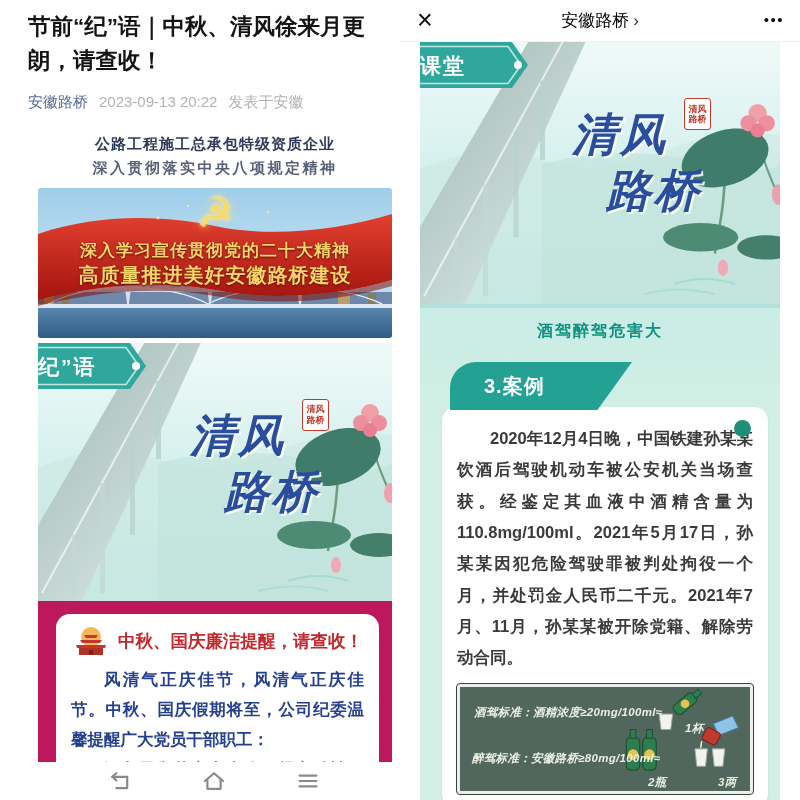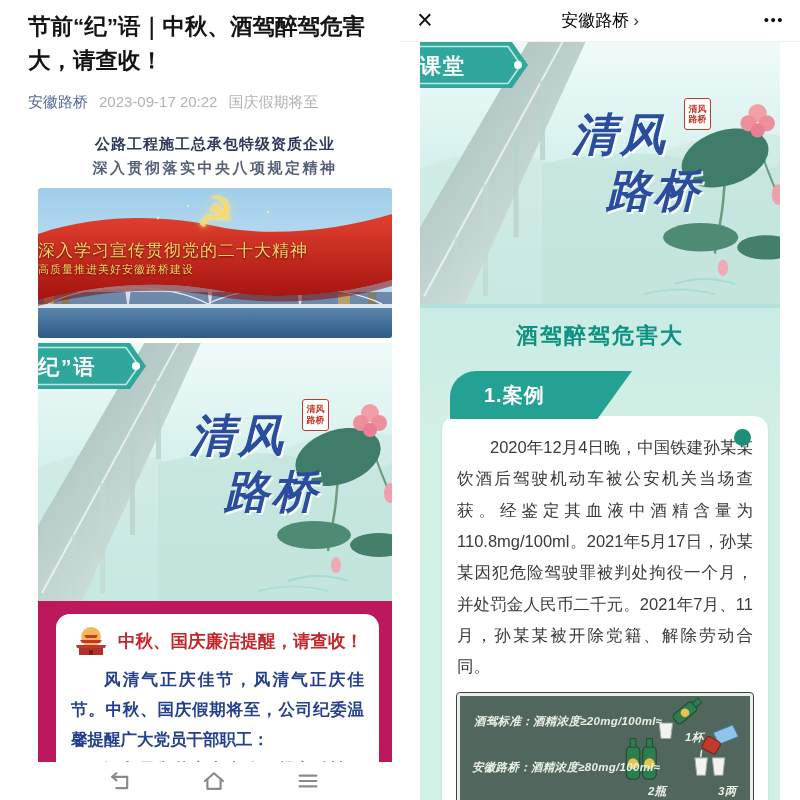--- a/index.html
+++ b/index.html
@@ -14,24 +14,24 @@
   .l-meta .author { color:#576b95; font-weight:500; }
   .l-content { width:354px; margin:20px 0 0 38px; }
   .quals { text-align:center; font-size:15px; font-weight:700; color:#2c3a57; line-height:1.6; letter-spacing:1px;margin-top:20px; }
   .quals .q2 { opacity:.8; letter-spacing:2.5px; }
 
   .banner { position:relative; height:150px; margin-top:8px; overflow:hidden; border-radius:3px;
     background:linear-gradient(180deg,#9fcdea 0%, #c6e3f3 60%, #9dc3dd 100%); }
   .banner svg { position:absolute; inset:0; }
   .emblem { position:absolute; top:0px; left:50%; transform:translateX(-50%); font-size:42px; color:#f8d96d;
     text-shadow:0 0 10px rgba(255,225,130,.95), 0 0 3px rgba(255,240,180,.9); z-index:3; }
-  .ribbon-text { position:absolute; left:0; width:100%; z-index:4; color:#f8d66a; font-weight:400;
+  .ribbon-text { position:absolute; left:0; width:100%; text-align:center; z-index:4; color:#f8d66a; font-weight:700;
     text-shadow:0 1px 2px rgba(95,12,6,.95), 0 0 1px rgba(120,20,10,.8); letter-spacing:1px; }
   .rt1 { top:51px; font-size:17px; }
-  .rt2 { top:74px; font-size:11px; }
+  .rt2 { top:74px; font-size:20px; }
 
   .hero { position:relative; height:258px; margin-top:5px; overflow:hidden;
     background:linear-gradient(180deg,#effaf8 0%, #d9f2ef 40%, #c0e8e3 78%, #b2e2db 100%); }
   .hero > svg { position:absolute; inset:0; }
   .hero-t { position:absolute; font-size:45px; font-weight:900; color:#2b4d9d; font-style:italic; letter-spacing:3px;
     text-shadow:2px 2px 0 rgba(255,255,255,.85); line-height:1; z-index:4; }
   .hero-t1 { top:70px; left:152px; }
   .hero-t2 { top:126px; left:186px; }
   .seal { position:absolute; top:56px; left:264px; width:27px; height:32px; background:rgba(255,255,255,.92);
     border:1.5px solid #c23a2e; border-radius:3px; color:#c23a2e; font-size:9px; font-weight:700; line-height:1.15;
@@ -56,52 +56,52 @@
   .r-header { height:42px; background:#fff; border-bottom:1px solid #f1f1f1; position:relative;
     display:flex; align-items:center; justify-content:center; }
   .r-close { position:absolute; left:17px; top:4px; font-size:27px; font-weight:400; color:#101010; line-height:1.2; cursor:pointer; }
   .r-title { font-size:17px; color:#000; font-weight:500; }
   .r-title .chev { color:#333; margin-left:4px; font-size:17px; }
   .r-more { position:absolute; right:16px; top:11px; font-size:15px; letter-spacing:1.5px; color:#101010; }
 
   .r-content { width:360px; margin-left:20px; }
   .hero-r { height:266px; margin-top:0; }
   .mint { background:linear-gradient(180deg,#c9ece4 0%, #d4f0e5 30%, #d4f0e6 100%); height:492px; padding-top:13px; overflow:hidden; }
-  .r-article-title { text-align:center; color:#0e9180; font-size:22px; font-weight:800; letter-spacing:2px; }
+  .r-article-title { text-align:center; color:#0e9180; font-size:16px; font-weight:800; letter-spacing:2px; }
 
   .tab { position:relative; z-index:3; margin:20px 0 0 30px; width:182px; height:48px; background:#23a193;
     border-radius:26px 0 0 0; clip-path:polygon(0 0,100% 0,81% 100%,0 100%);
     color:#fff; font-size:20px; font-weight:700; display:flex; align-items:center; padding-left:34px; letter-spacing:1px; }
   .card { position:relative; z-index:2; margin:-3px 0 0 22px; width:326px; background:#fff; border-radius:14px;
     padding:16px 15px 14px; box-shadow:0 1px 2px rgba(60,120,110,.15); }
   .dot { position:absolute; top:13px; right:17px; width:17px; height:17px; border-radius:50%; background:#1e8e76; }
-  .case-text { font-size:16.5px; color:#3a3a3a; line-height:1.9; text-align:justify; text-indent:2em; font-weight:400; }
+  .case-text { font-size:16.5px; color:#3a3a3a; line-height:1.9; text-align:justify; text-indent:2em; font-weight:700; }
 
   .board { position:relative; margin-top:10px; height:110px; background:#51675d; border:3px solid #e9efe9;
     outline:1px solid #39443e; border-radius:3px; overflow:hidden; }
   .board .chalk { position:absolute; color:#e9efe3; font-size:11.5px; font-weight:600; letter-spacing:.3px; font-style:italic; }
   .b-l1 { left:14px; top:18px; }
   .b-l2 { left:12px; top:64px; }
   .b-q { font-style:normal; font-size:11px; font-weight:700; }
   .b-q1 { left:225px; top:34px; }
   .b-q2 { left:188px; top:88px; }
   .b-q3 { left:258px; top:88px; }
   .board svg { position:absolute; inset:0; }
 </style>
 </head>
 <body>
 
 <div class="canvas">
 
   <div class="panel">
-    <div class="l-title">节前“纪”语｜中秋、酒驾醉驾危害大，请查收！</div>
+    <div class="l-title">节前“纪”语｜中秋、清风徐来月更朗，请查收！</div>
     <div class="l-meta">
       <span class="author">安徽路桥</span>
-      <span>2023-09-17 20:22</span>
-      <span>国庆假期将至</span>
+      <span>2023-09-13 20:22</span>
+      <span>发表于安徽</span>
     </div>
 
     <div class="l-content">
       <div class="quals">
         <div>公路工程施工总承包特级资质企业</div>
         <div class="q2">深入贯彻落实中央八项规定精神</div>
       </div>
 
       <div class="banner">
         <svg viewBox="0 0 354 150">
@@ -278,21 +278,21 @@
           <circle cx="10" cy="23" r="4" fill="#ffffff"></circle>
           <circle cx="206" cy="23" r="4" fill="#ffffff"></circle>
           <text x="108" y="31" text-anchor="middle">纪法课堂</text>
         </svg>
       </div>
 
       <div class="mint">
         <div class="r-article-title">酒驾醉驾危害大</div>
 
         <div class="tab">
-          <span>1.案例</span>
+          <span>3.案例</span>
         </div>
         <div class="card">
           <span class="dot"></span>
           <p class="case-text">2020年12月4日晚，中国铁建孙某某饮酒后驾驶机动车被公安机关当场查获。经鉴定其血液中酒精含量为110.8mg/100ml。2021年5月17日，孙某某因犯危险驾驶罪被判处拘役一个月，并处罚金人民币二千元。2021年7月、11月，孙某某被开除党籍、解除劳动合同。</p>
 
           <div class="board">
             <svg viewBox="0 0 300 104">
               <g transform="rotate(50 232 18)">
                 <rect x="226" y="4" width="12" height="26" rx="4" fill="#2e7d4f" stroke="#1d4f33" stroke-width="1.2"></rect>
                 <rect x="229" y="-3" width="6" height="8" fill="#2e7d4f" stroke="#1d4f33" stroke-width="1"></rect>
@@ -309,21 +309,21 @@
               </g>
               <g>
                 <polygon points="262,38 282,30 288,42 268,50" fill="#8fc3e8" stroke="#4a7ba6" stroke-width="1"></polygon>
                 <rect x="252" y="44" width="16" height="14" rx="3" fill="#c23a2e" stroke="#7a1d14" stroke-width="1" transform="rotate(28 260 51)"></rect>
                 <polygon points="243,64 256,64 254,82 245,82" fill="#f2f2ee" stroke="#9aa79e" stroke-width="1"></polygon>
                 <polygon points="261,64 274,64 272,82 263,82" fill="#f2f2ee" stroke="#9aa79e" stroke-width="1"></polygon>
                 <line x1="250" y1="56" x2="249" y2="63" stroke="#eef2ea" stroke-width="1.5"></line>
               </g>
             </svg>
             <span class="chalk b-l1">酒驾标准：酒精浓度≥20mg/100ml≈</span>
-            <span class="chalk b-l2">安徽路桥：酒精浓度≥80mg/100ml≈</span>
+            <span class="chalk b-l2">醉驾标准：安徽路桥≥80mg/100ml≈</span>
             <span class="chalk b-q b-q1">1杯</span>
             <span class="chalk b-q b-q2">2瓶</span>
             <span class="chalk b-q b-q3">3两</span>
           </div>
         </div>
 
       </div>
     </div>
   </div>
 </div>

